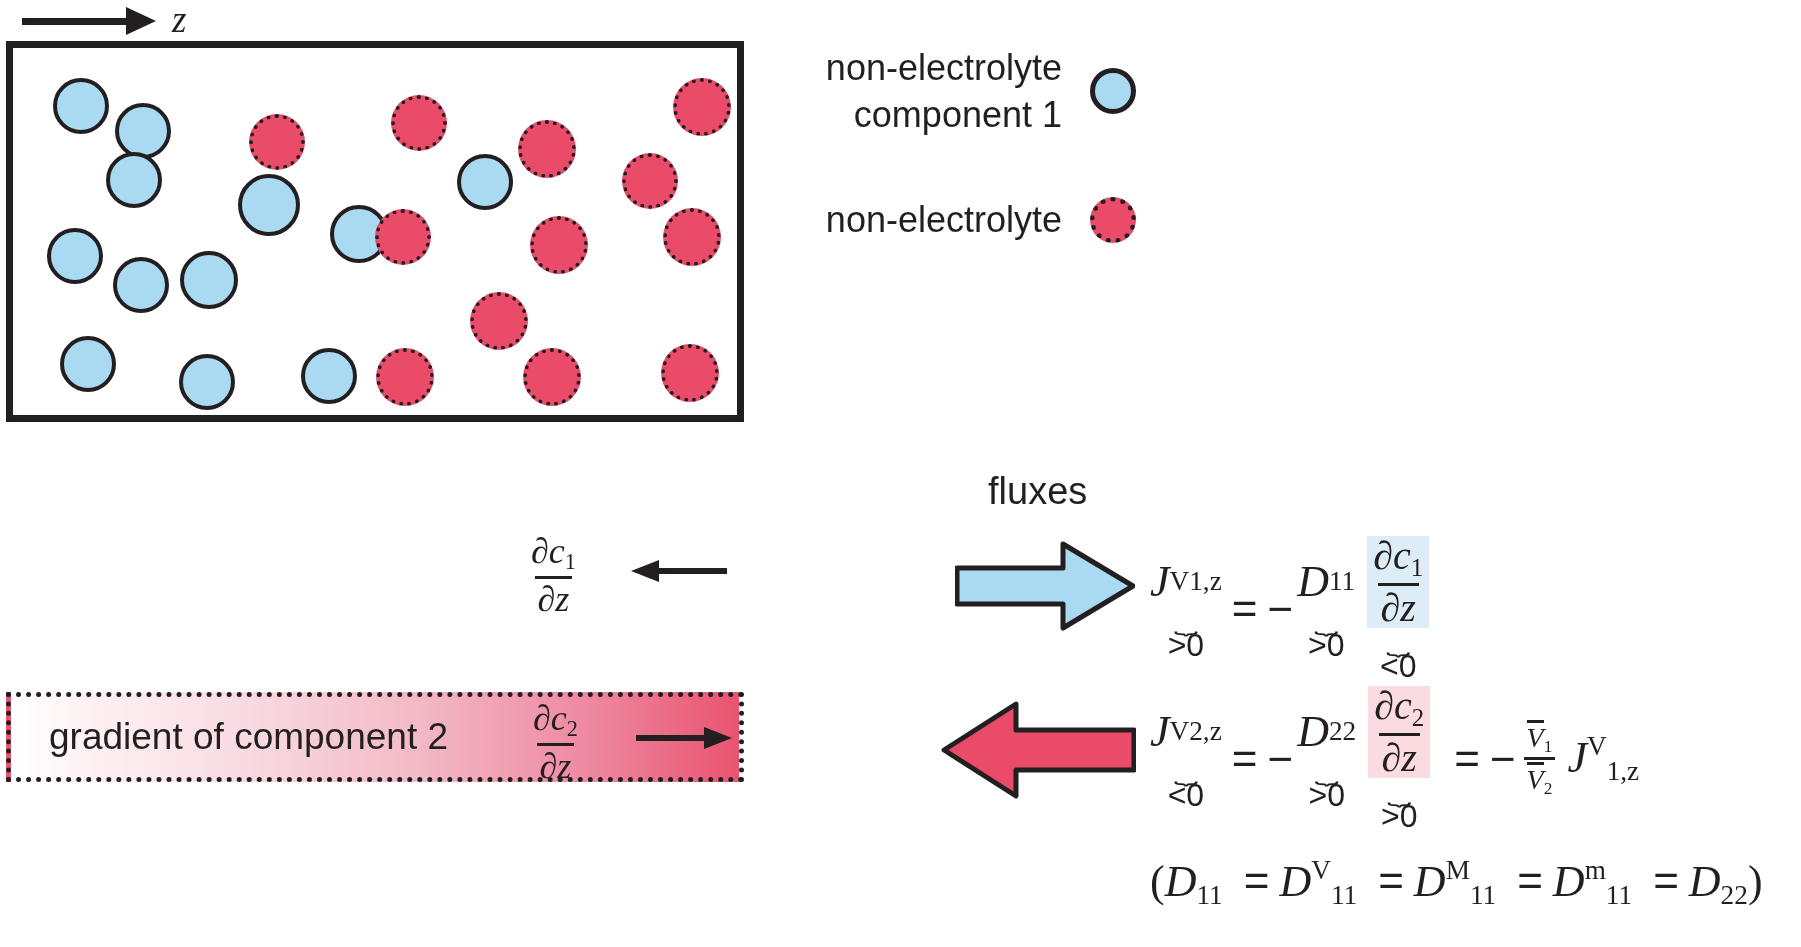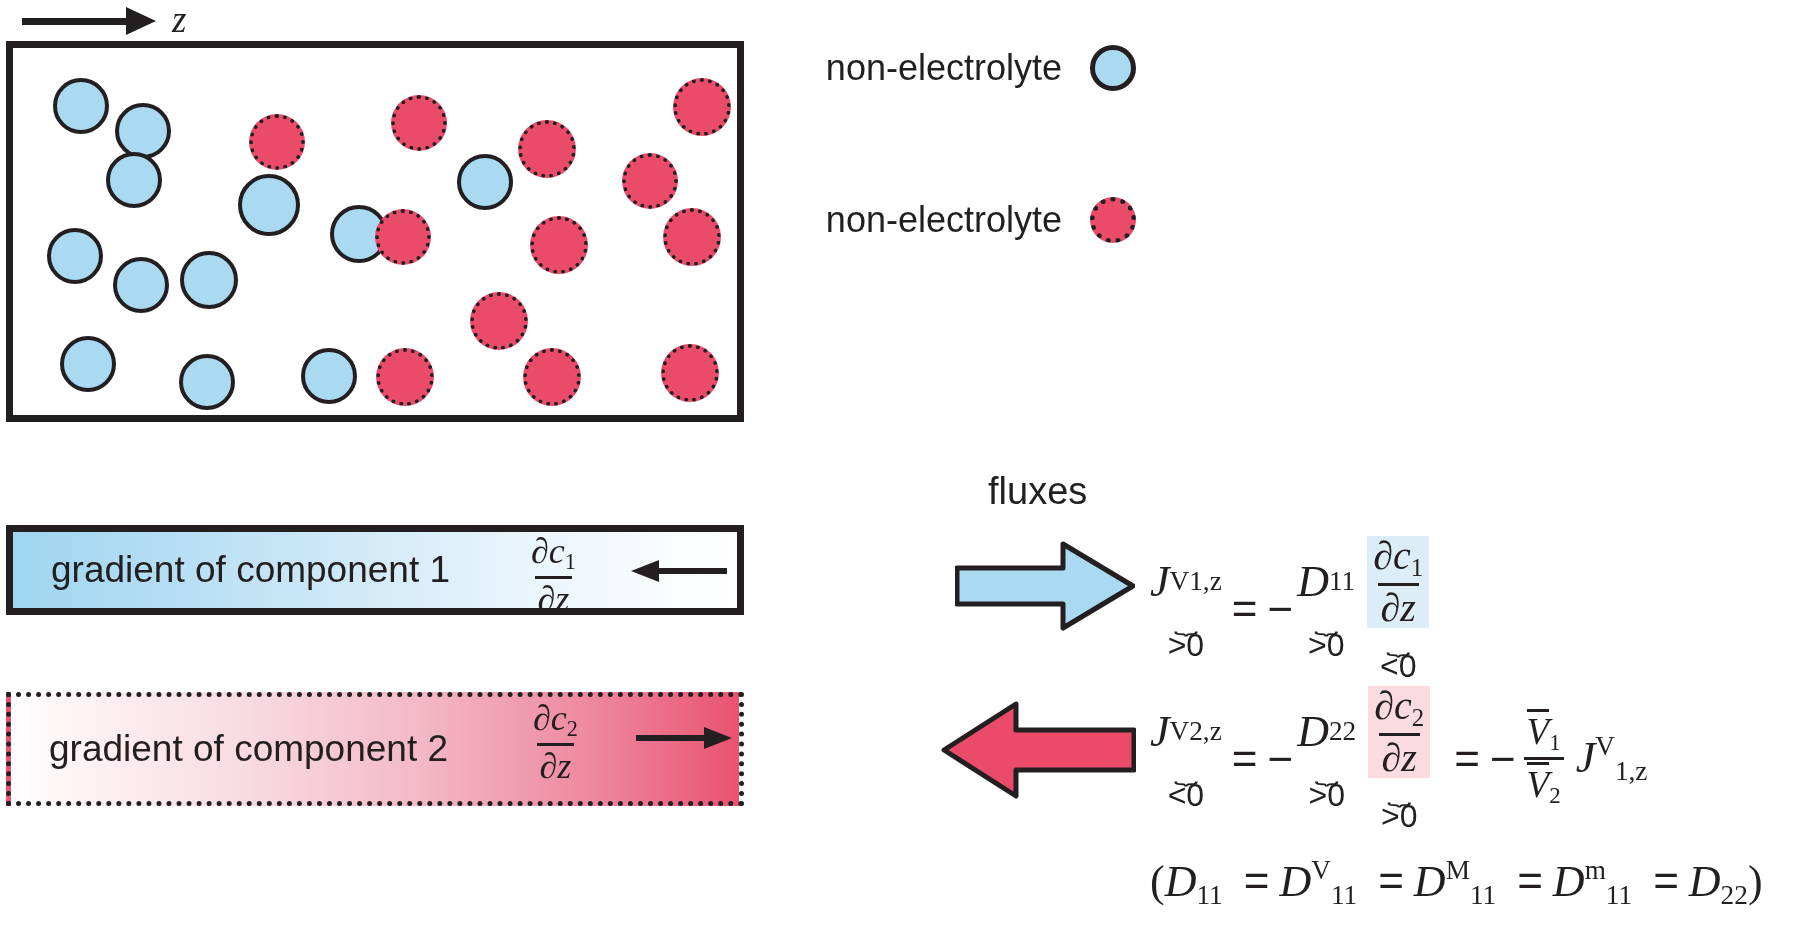--- a/index.html
+++ b/index.html
@@ -35,21 +35,21 @@
   .legend-text{font-size:36px;line-height:47px;text-align:right;width:282px;}
   .legend-marker{margin-left:28px;border-radius:50%;box-sizing:border-box;}
   .m1{width:46px;height:46px;background:#a9daf2;border:5px solid #231f20;}
   .m2{width:46px;height:46px;background:#e94b68;border:5px dotted #231f20;}
 
   
   .grad-bar{position:absolute;box-sizing:border-box;display:flex;align-items:center;}
   #gradient-bar-1{left:6px;top:525px;width:738px;height:90px;
       border:7px solid #231f20;
       background:linear-gradient(to right,#9ed6f0 0%,#b6deF3 22%,#d2eaf8 48%,#eaf5fc 72%,#fbfdff 92%,#ffffff 100%);}
-  #gradient-bar-2{left:6px;top:692px;width:738px;height:114px;
+  #gradient-bar-2{left:6px;top:692px;width:738px;height:90px;
       border:5px dotted #231f20;
       background:linear-gradient(to right,#ffffff 0%,#fdf2f4 10%,#f8dbe2 32%,#f3b9c6 56%,#ee87a0 80%,#e9536f 100%);}
   .bar-label{font-size:37px;margin-left:38px;white-space:nowrap;}
 
   
   .math{font-family:"Liberation Serif", serif;}
   .frac{display:inline-flex;flex-direction:column;align-items:center;
         vertical-align:middle;line-height:1;}
   .frac .num{padding:0 3px 2px 3px;}
   .frac .den{padding:2px 3px 0 3px;border-top:3px solid #231f20;}
@@ -132,34 +132,32 @@
     <div class="particle p2" style="left:457px;top:244px;width:58px;height:58px;"></div>
     <div class="particle p2" style="left:363px;top:300px;width:58px;height:58px;"></div>
     <div class="particle p2" style="left:510px;top:300px;width:58px;height:58px;"></div>
     <div class="particle p2" style="left:648px;top:296px;width:58px;height:58px;"></div>
   </div>
 
   <div id="legend">
     <div class="legend-row" style="left:0;top:0;">
       <div class="legend-text">
         <div>non-electrolyte</div>
+        <div>component 1</div>
       </div>
       <div class="legend-marker m1"></div>
     </div>
     <div class="legend-row" style="left:0;top:152px;">
       <div class="legend-text">
         <div>non-electrolyte</div>
       </div>
       <div class="legend-marker m2"></div>
     </div>
   </div>
 
-  <div class="grad-bar" id="gradient-bar-1">
-    <span class="bar-label">gradient of component 1</span>
-  </div>
   <div class="deriv math" id="deriv-1">
     <span class="frac">
       <span class="num"><span class="it">∂c</span><span class="sub">1</span></span>
       <span class="den it">∂z</span>
     </span>
   </div>
   <div id="bar1-arrow">
     <div class="shaft"></div>
     <div class="head"></div>
   </div>
@@ -263,21 +261,21 @@
             </span>
           </span>
           <span class="brace">⏟</span>
           <span class="sign">&gt;0</span>
         </span>
 
         <span class="term" style="margin-left:14px;">
           <span class="term-body">
             <span class="op">=</span>
             <span class="op" style="margin:0 8px 0 0;">−</span>
-            <span class="frac" style="font-size:37px;">
+            <span class="frac" style="font-size:28px;">
               <span class="num"><span class="ovl it">V</span><span class="sub">1</span></span>
               <span class="den"><span class="ovl it">V</span><span class="sub">2</span></span>
             </span>
             <span style="margin-left:12px;">
               <span class="it">J</span><span class="sup">V</span><span class="sub">1,z</span>
             </span>
           </span>
         </span>
       </div>
     </div>

